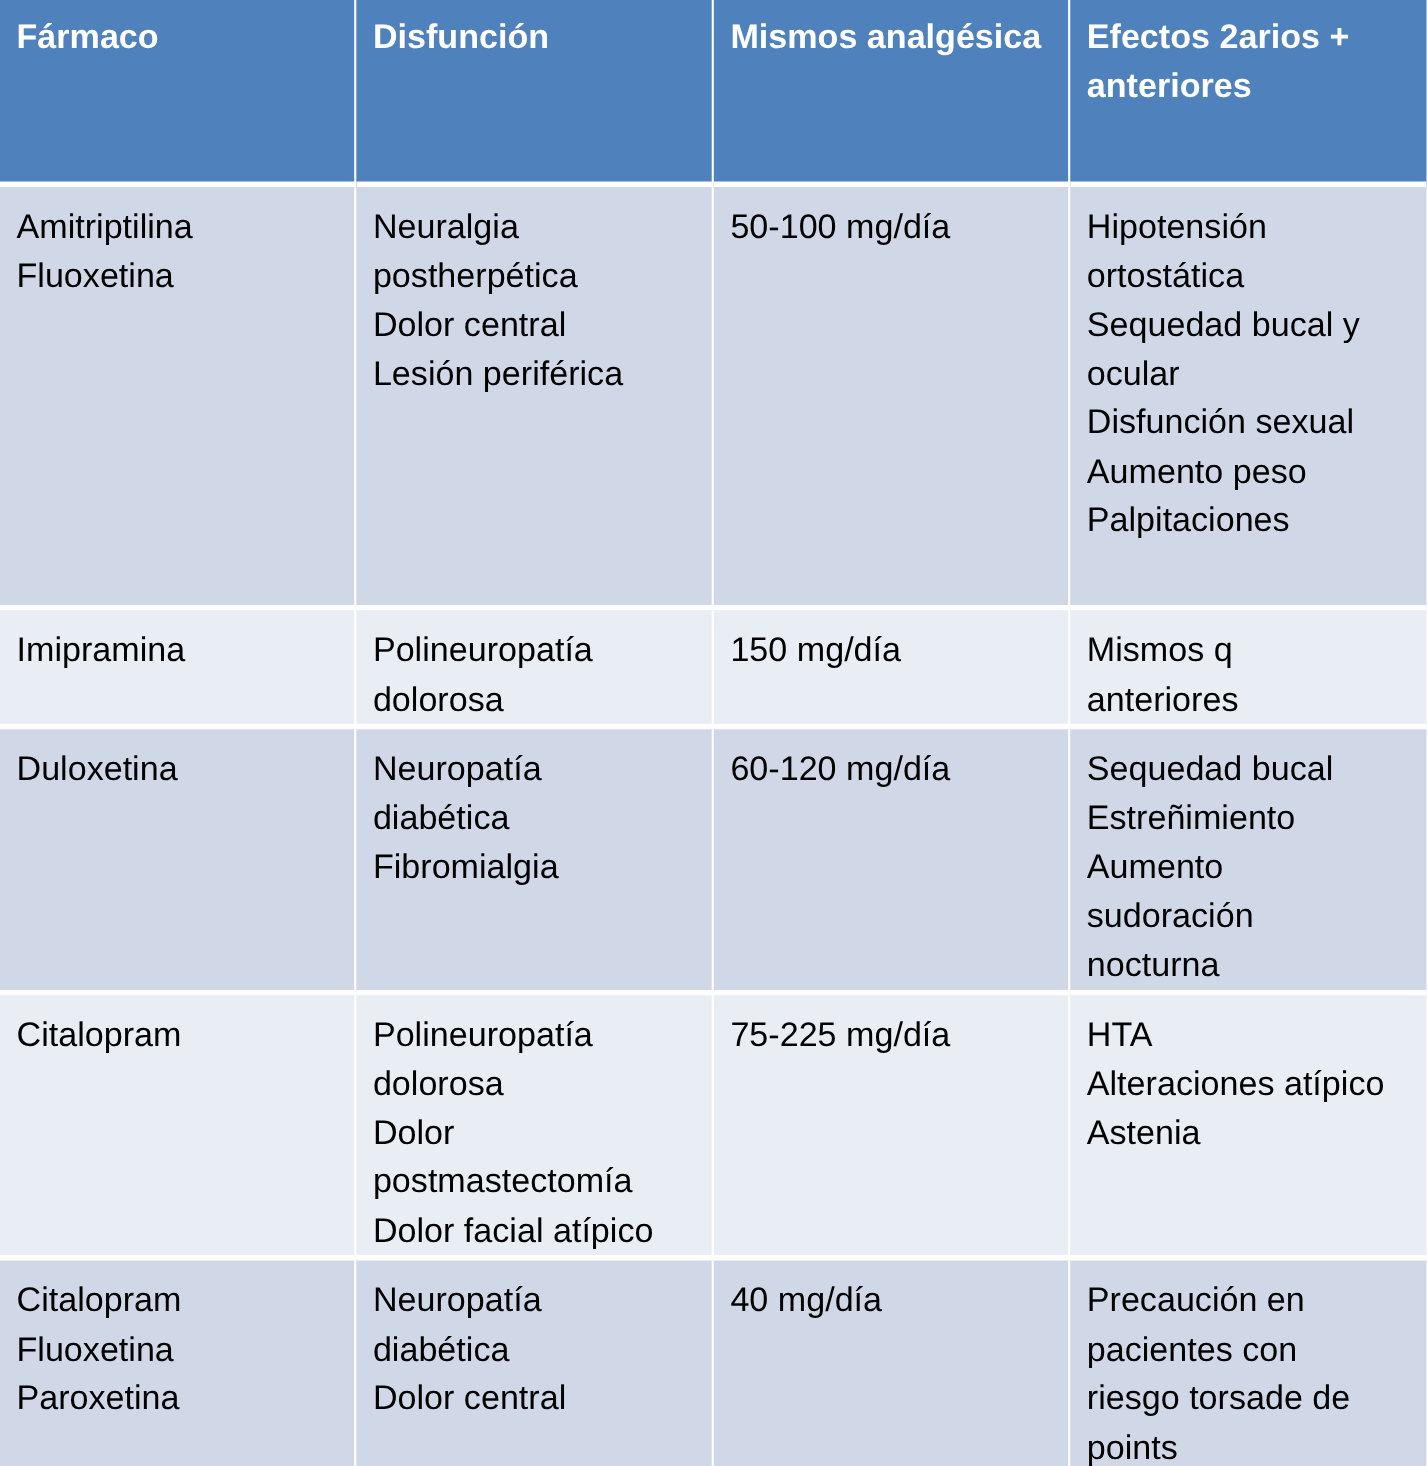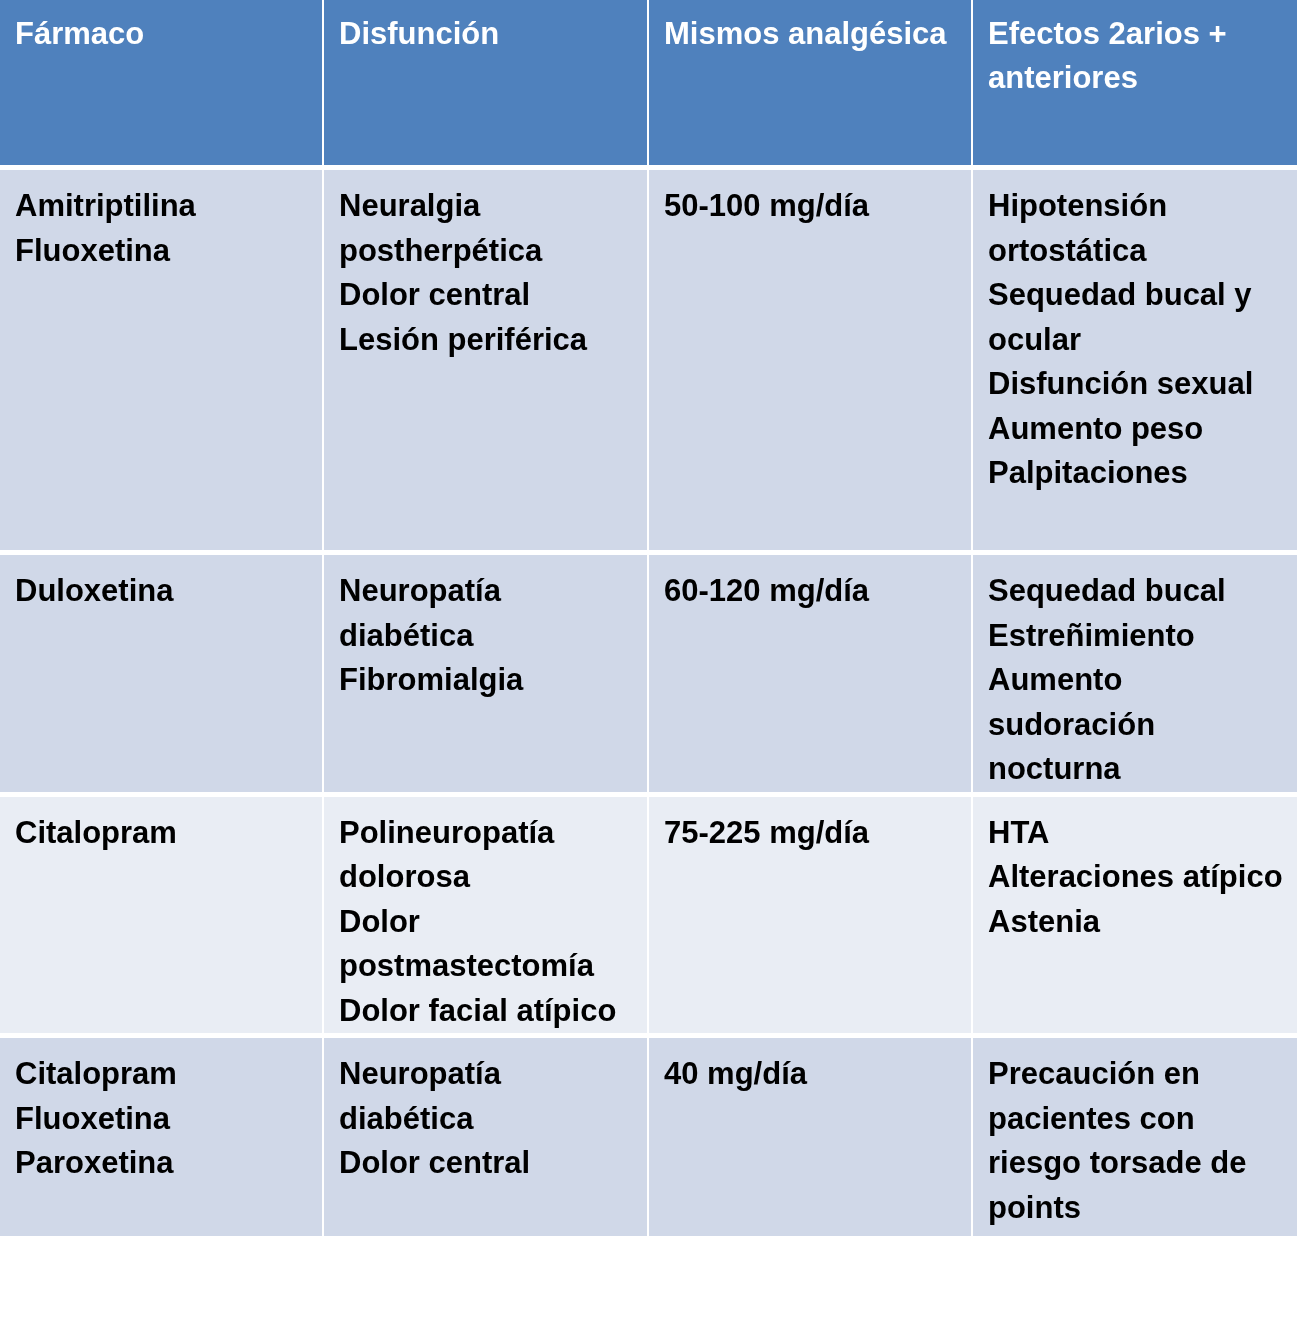--- a/index.html
+++ b/index.html
@@ -30,21 +30,21 @@
       font-weight: bold;
       font-size: 31px;
       line-height: 44px;
       height: 170px;
       padding-top: 12px;
     }
     td {
       color: #000000;
       font-size: 31px;
       line-height: 44.5px;
-      font-weight: bold;
+      font-weight: normal;
     }
     tr.odd td { background: #d0d8e8; }
     tr.even td { background: #e9edf4; }
     tr.r1 td { height: 385px; }
     tr.r2 td { height: 105px; }
     tr.r3 td { height: 240px; margin-left: 28px; }
     tr.r4 td { height: 240px; }
     tr.r5 td { height: 198px; border-bottom: none; }
     .line { display: block; white-space: nowrap; }
   </style>
@@ -91,20 +91,36 @@
           <span class="line">50-100 mg/día</span>
         </td>
         <td>
           <span class="line">Hipotensión</span>
           <span class="line">ortostática</span>
           <span class="line">Sequedad bucal y</span>
           <span class="line">ocular</span>
           <span class="line">Disfunción sexual</span>
           <span class="line">Aumento peso</span>
           <span class="line">Palpitaciones</span>
+        </td>
+      </tr>
+      <tr class="even r2">
+        <td>
+          <span class="line">Imipramina</span>
+        </td>
+        <td>
+          <span class="line">Polineuropatía</span>
+          <span class="line">dolorosa</span>
+        </td>
+        <td>
+          <span class="line">150 mg/día</span>
+        </td>
+        <td>
+          <span class="line">Mismos q</span>
+          <span class="line">anteriores</span>
         </td>
       </tr>
       <tr class="odd r3">
         <td>
           <span class="line">Duloxetina</span>
         </td>
         <td>
           <span class="line">Neuropatía</span>
           <span class="line">diabética</span>
           <span class="line">Fibromialgia</span>

